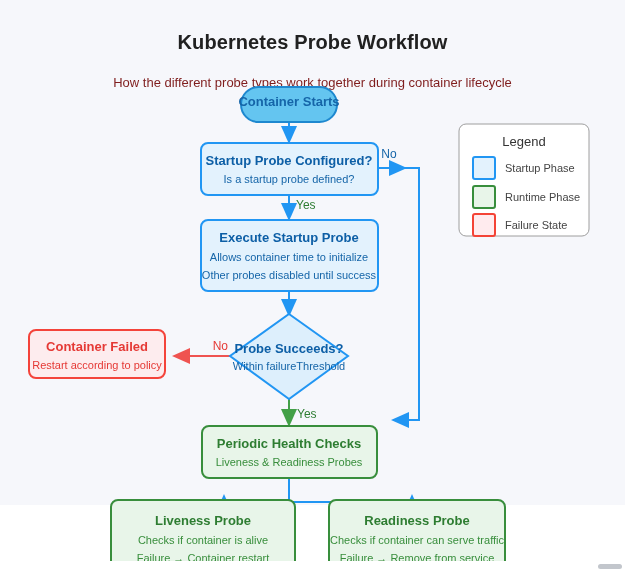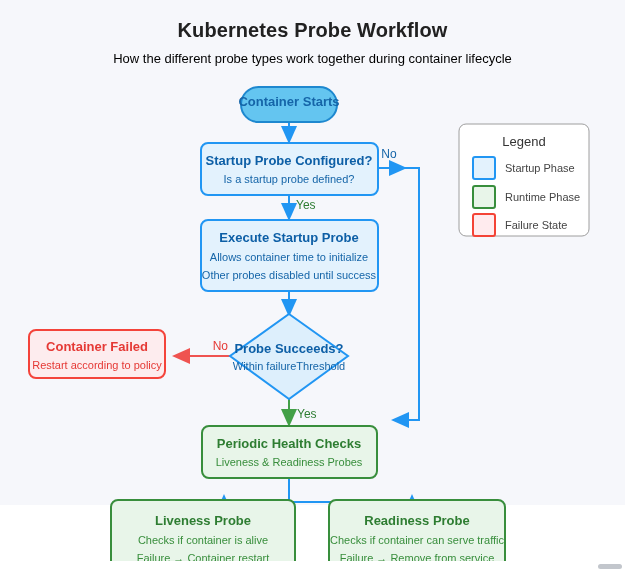--- a/index.html
+++ b/index.html
@@ -27,32 +27,32 @@
     height: 505px;
     background: #f6f7fb;
   }
   #header {
     position: absolute;
     left: 0; top: 0;
     width: 625px;
     text-align: center;
   }
   #title {
-    margin: 0;
+    margin: 12px;
     padding-top: 19px;
     font-size: 20px;
     font-weight: bold;
     color: #212121;
     letter-spacing: 0.1px;
   }
   #subtitle {
     margin: 0;
     padding-top: 9px;
     font-size: 13px;
-    color: #000000;
+    color: #7f1d1d;
   }
   svg#diagram {
     position: absolute;
     left: 0; top: 0;
     width: 625px;
     height: 572px;
   }
   .node-title {
     font-family: "Liberation Sans", sans-serif;
     font-size: 13px;

